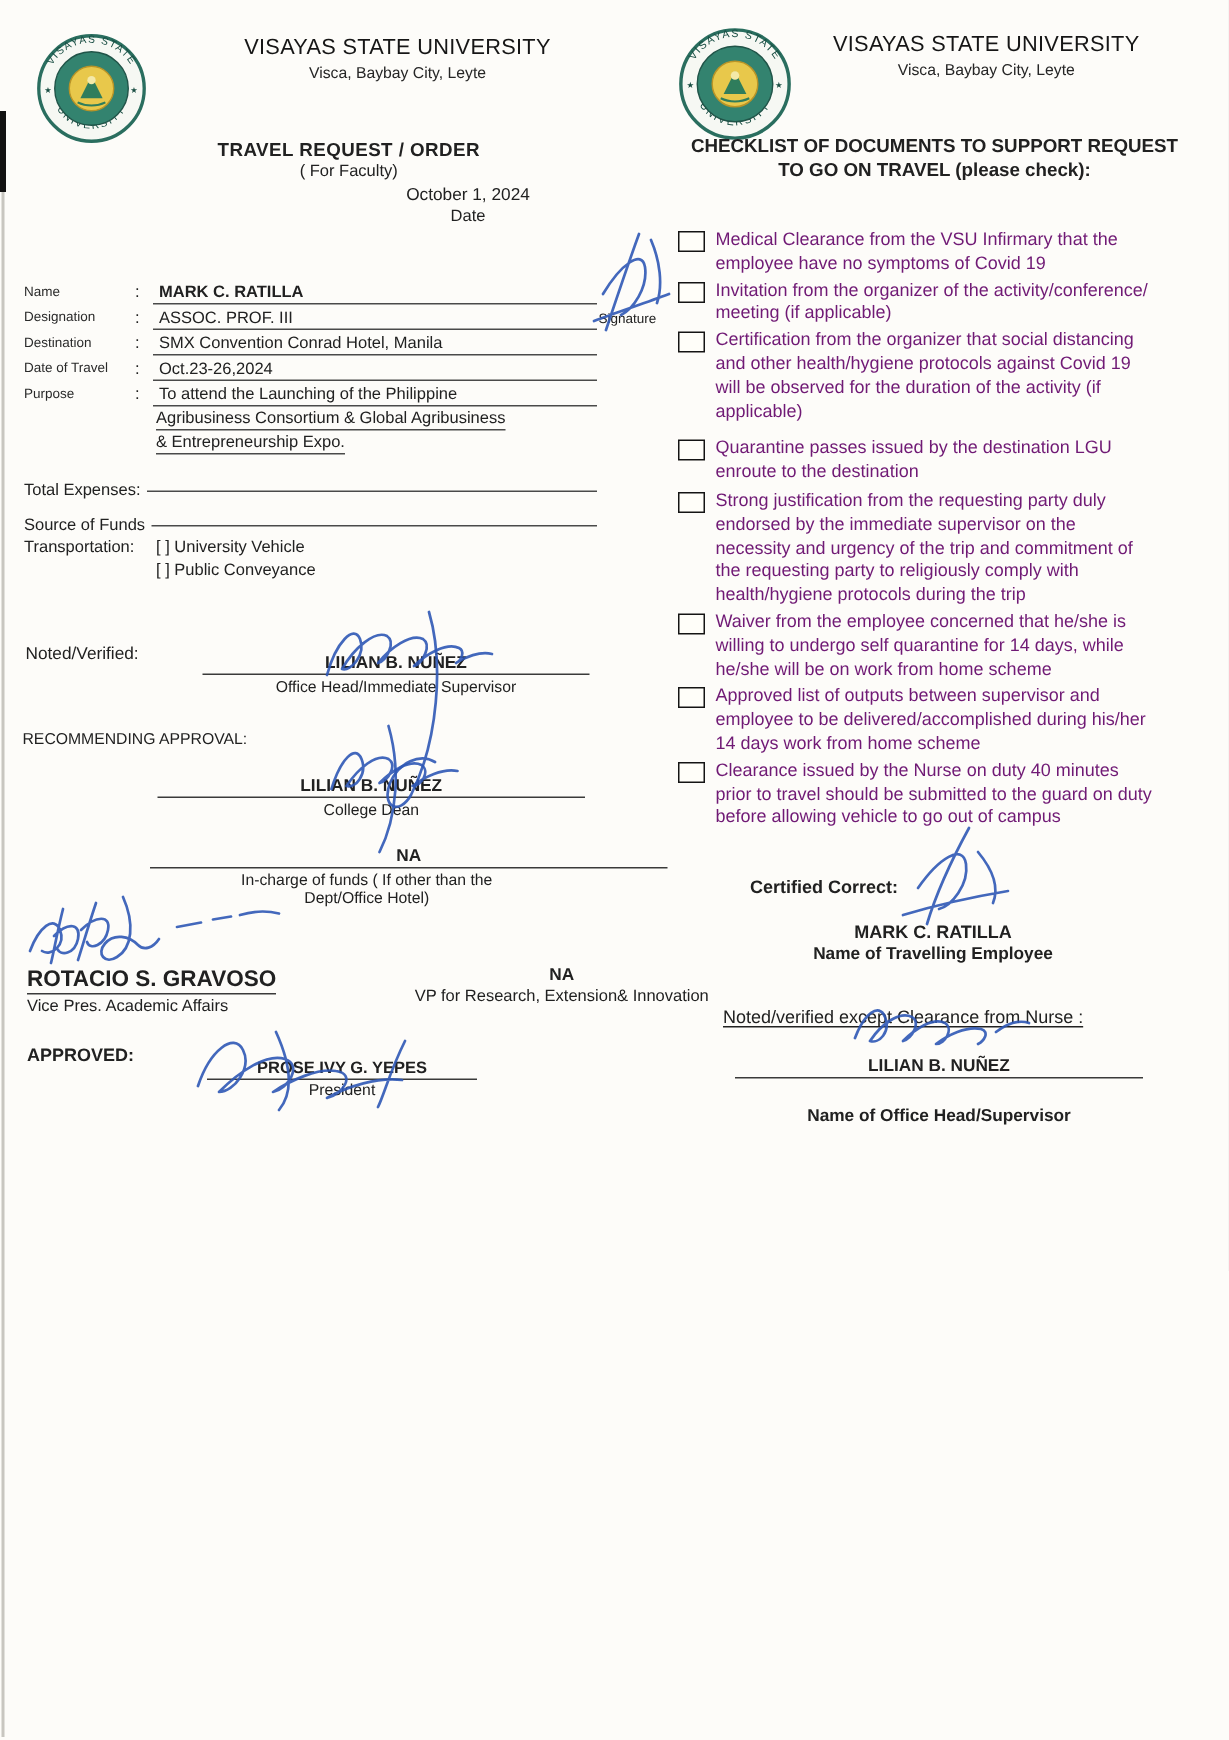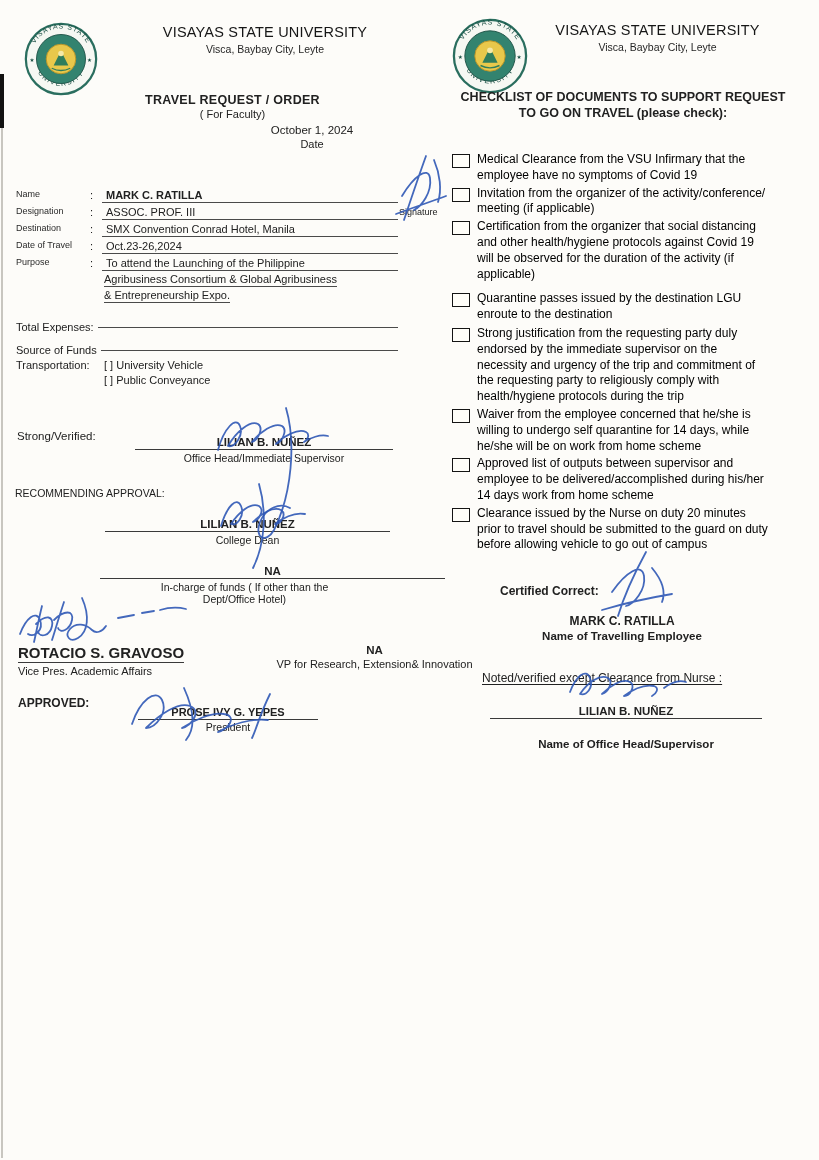--- a/index.html
+++ b/index.html
@@ -19,21 +19,21 @@
   .uline{border-bottom:1px solid #4a4a4a;padding-bottom:1px}
   .p-line{font-size:11px;height:16px}
   .exp-row{display:flex;align-items:center;height:19px;font-size:11px}
   .exp-label{white-space:nowrap;padding-bottom:1px}
   .exp-line{flex:1;border-bottom:1px solid #4a4a4a;margin-left:4px}
   .rule{border-bottom:1px solid #3a3a3a;margin-top:1px}
   .sig-name{font-weight:bold;font-size:11.5px}
   .sig-caption{font-size:10.5px;margin-top:2px}
   .chk-item{display:flex;margin-bottom:2px}
   .chk-box{flex:0 0 16px;width:16px;height:12px;border:1.7px solid #141414;margin:2px 7px 0 0;background:#fffef9}
-  .chk-text{font-size:12px;line-height:15.8px;color:#000000}
+  .chk-text{font-size:12px;line-height:15.8px;color:#701a75}
   .sig path{fill:none;stroke:#2f58b5;stroke-width:1.8;stroke-linecap:round;stroke-linejoin:round;opacity:.9}
   .sig{pointer-events:none}
   .seal-text{font-family:"Liberation Sans",sans-serif}
 </style>
 </head>
 <body>
 
 <div class="sheet">
 
   <svg width="0" height="0" style="position:absolute" aria-hidden="true">
@@ -131,21 +131,21 @@
     <div style="display:flex">
       <span style="width:88px">Transportation:</span>
       <span>[ ] University Vehicle</span>
     </div>
     <div style="display:flex;margin-top:3px">
       <span style="width:88px"></span>
       <span>[ ] Public Conveyance</span>
     </div>
   </div>
 
-  <div class="abs" style="left:17px;top:430px;font-size:11.5px">Strong/Verified:</div>
+  <div class="abs" style="left:17px;top:430px;font-size:11.5px">Noted/Verified:</div>
   <div class="abs center" style="left:135px;top:436px;width:258px">
     <div class="sig-name">LILIAN B. NUÑEZ</div>
     <div class="rule"></div>
     <div class="sig-caption">Office Head/Immediate Supervisor</div>
   </div>
 
   <div class="abs" style="left:15px;top:487px;font-size:10.5px">RECOMMENDING APPROVAL:</div>
   <div class="abs center" style="left:105px;top:518px;width:285px">
     <div class="sig-name">LILIAN B. NUÑEZ</div>
     <div class="rule"></div>
@@ -216,21 +216,21 @@
     <div class="chk-item">
       <span class="chk-box"></span>
       <span class="chk-text">Waiver from the employee concerned that he/she is willing to undergo self quarantine for 14 days, while he/she will be on work from home scheme</span>
     </div>
     <div class="chk-item">
       <span class="chk-box"></span>
       <span class="chk-text">Approved list of outputs between supervisor and employee to be delivered/accomplished during his/her 14 days work from home scheme</span>
     </div>
     <div class="chk-item">
       <span class="chk-box"></span>
-      <span class="chk-text">Clearance issued by the Nurse on duty 20 minutes prior to travel should be submitted to the guard on duty before allowing vehicle to go out of campus</span>
+      <span class="chk-text">Clearance issued by the Nurse on duty 40 minutes prior to travel should be submitted to the guard on duty before allowing vehicle to go out of campus</span>
     </div>
   </div>
 
   <div class="abs bold" style="left:500px;top:584px;font-size:12px">Certified Correct:</div>
 
   <div class="abs center" style="left:487px;top:614px;width:270px">
     <div class="bold" style="font-size:12px">MARK C. RATILLA</div>
     <div class="bold" style="font-size:11.5px;margin-top:2px">Name of Travelling Employee</div>
   </div>
 

